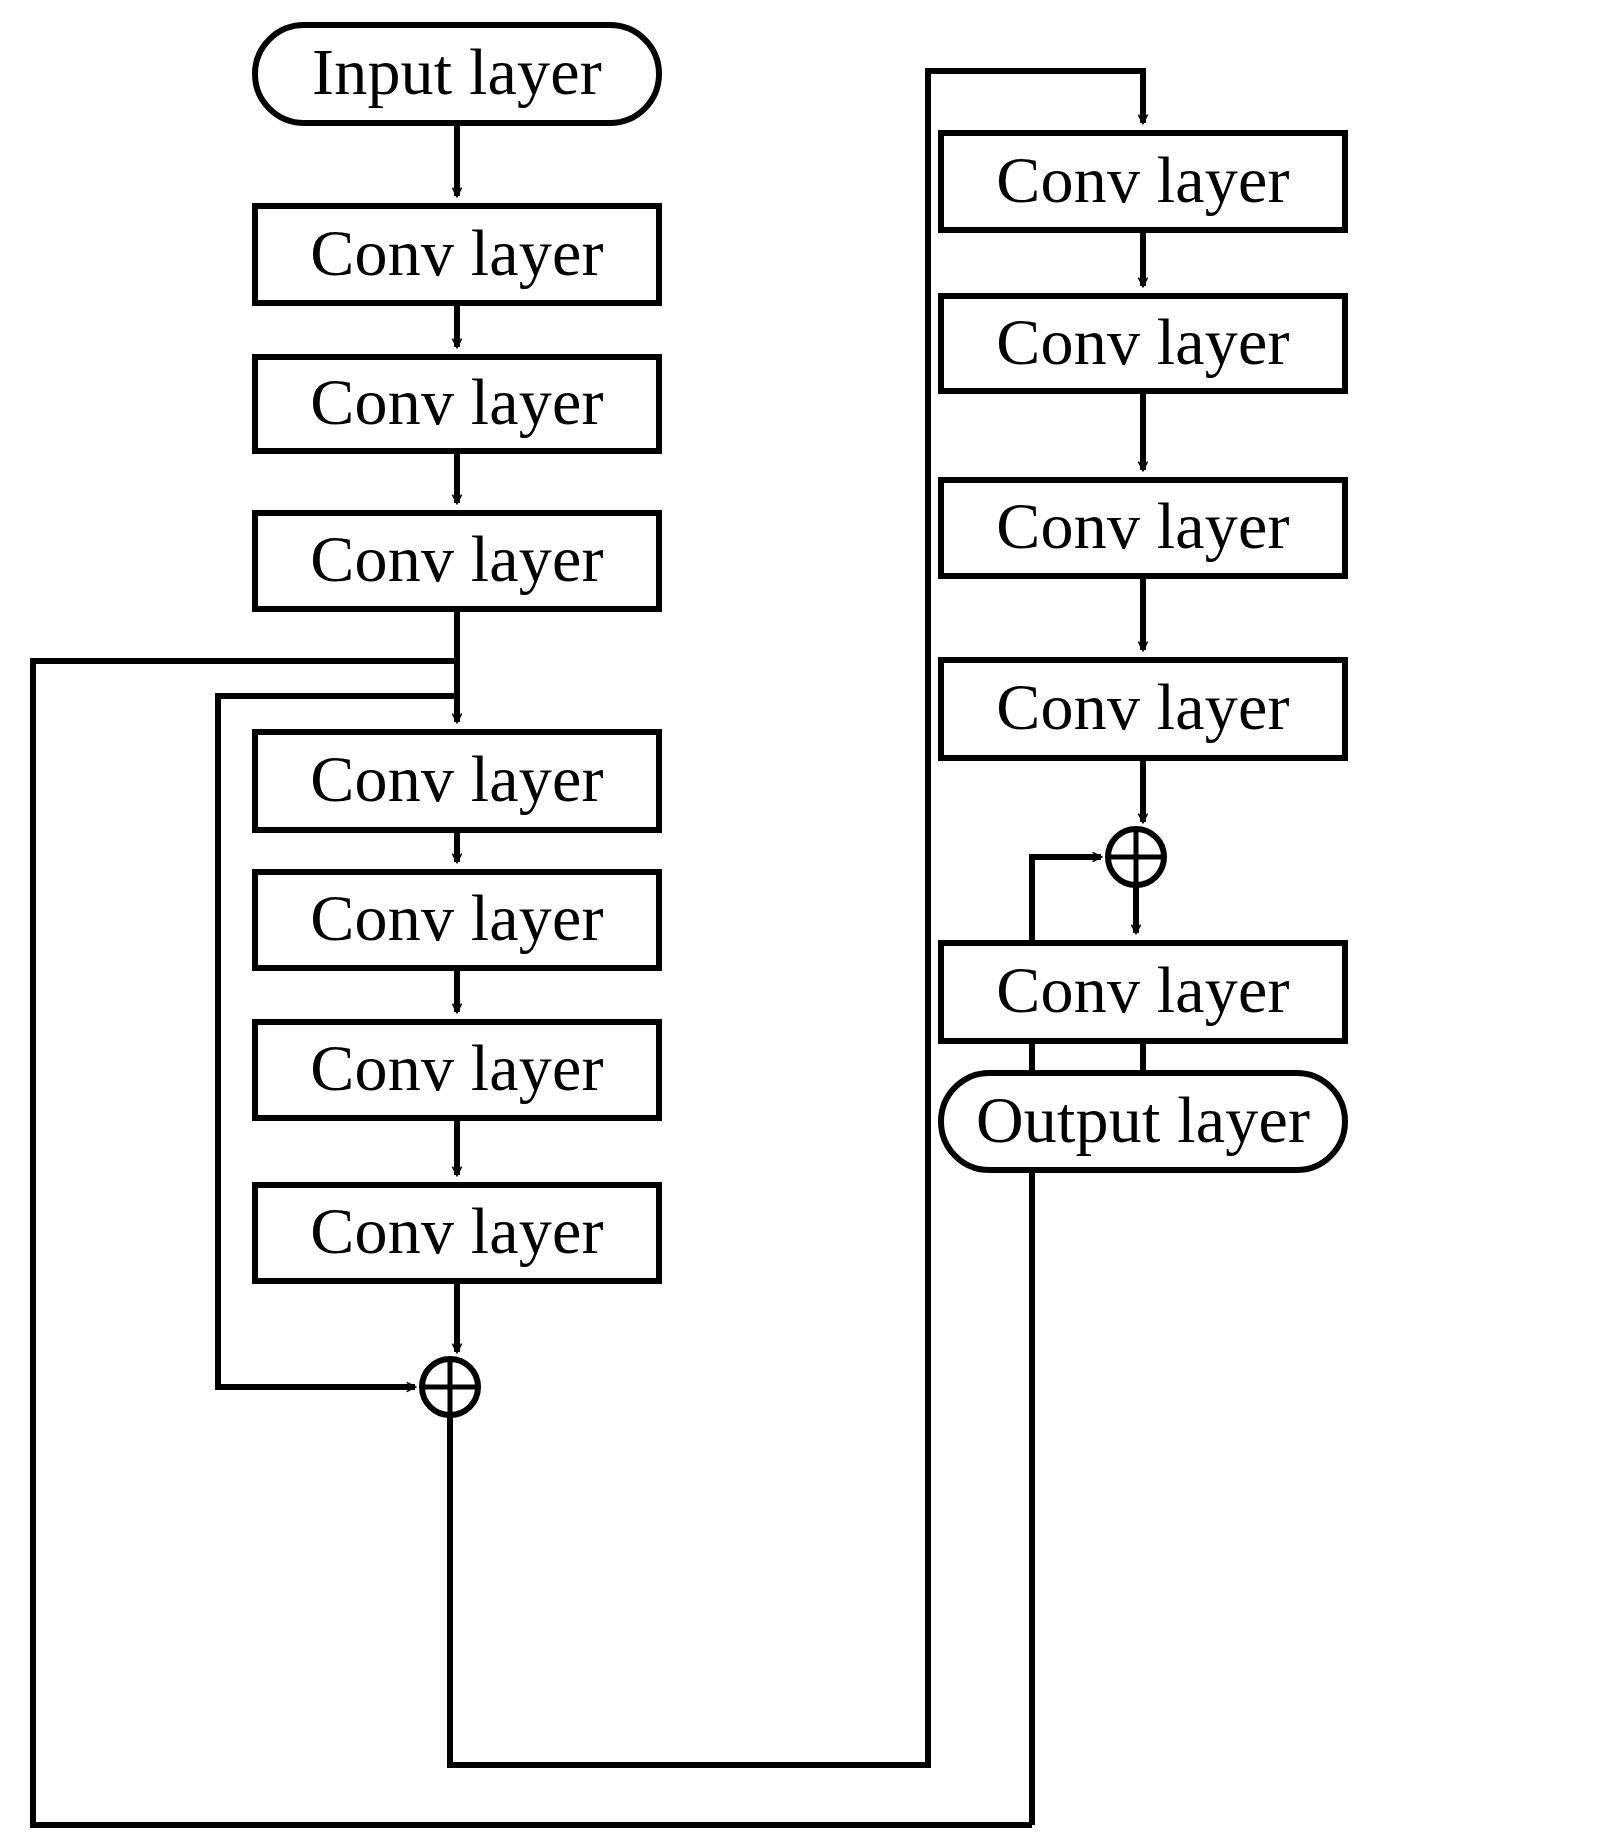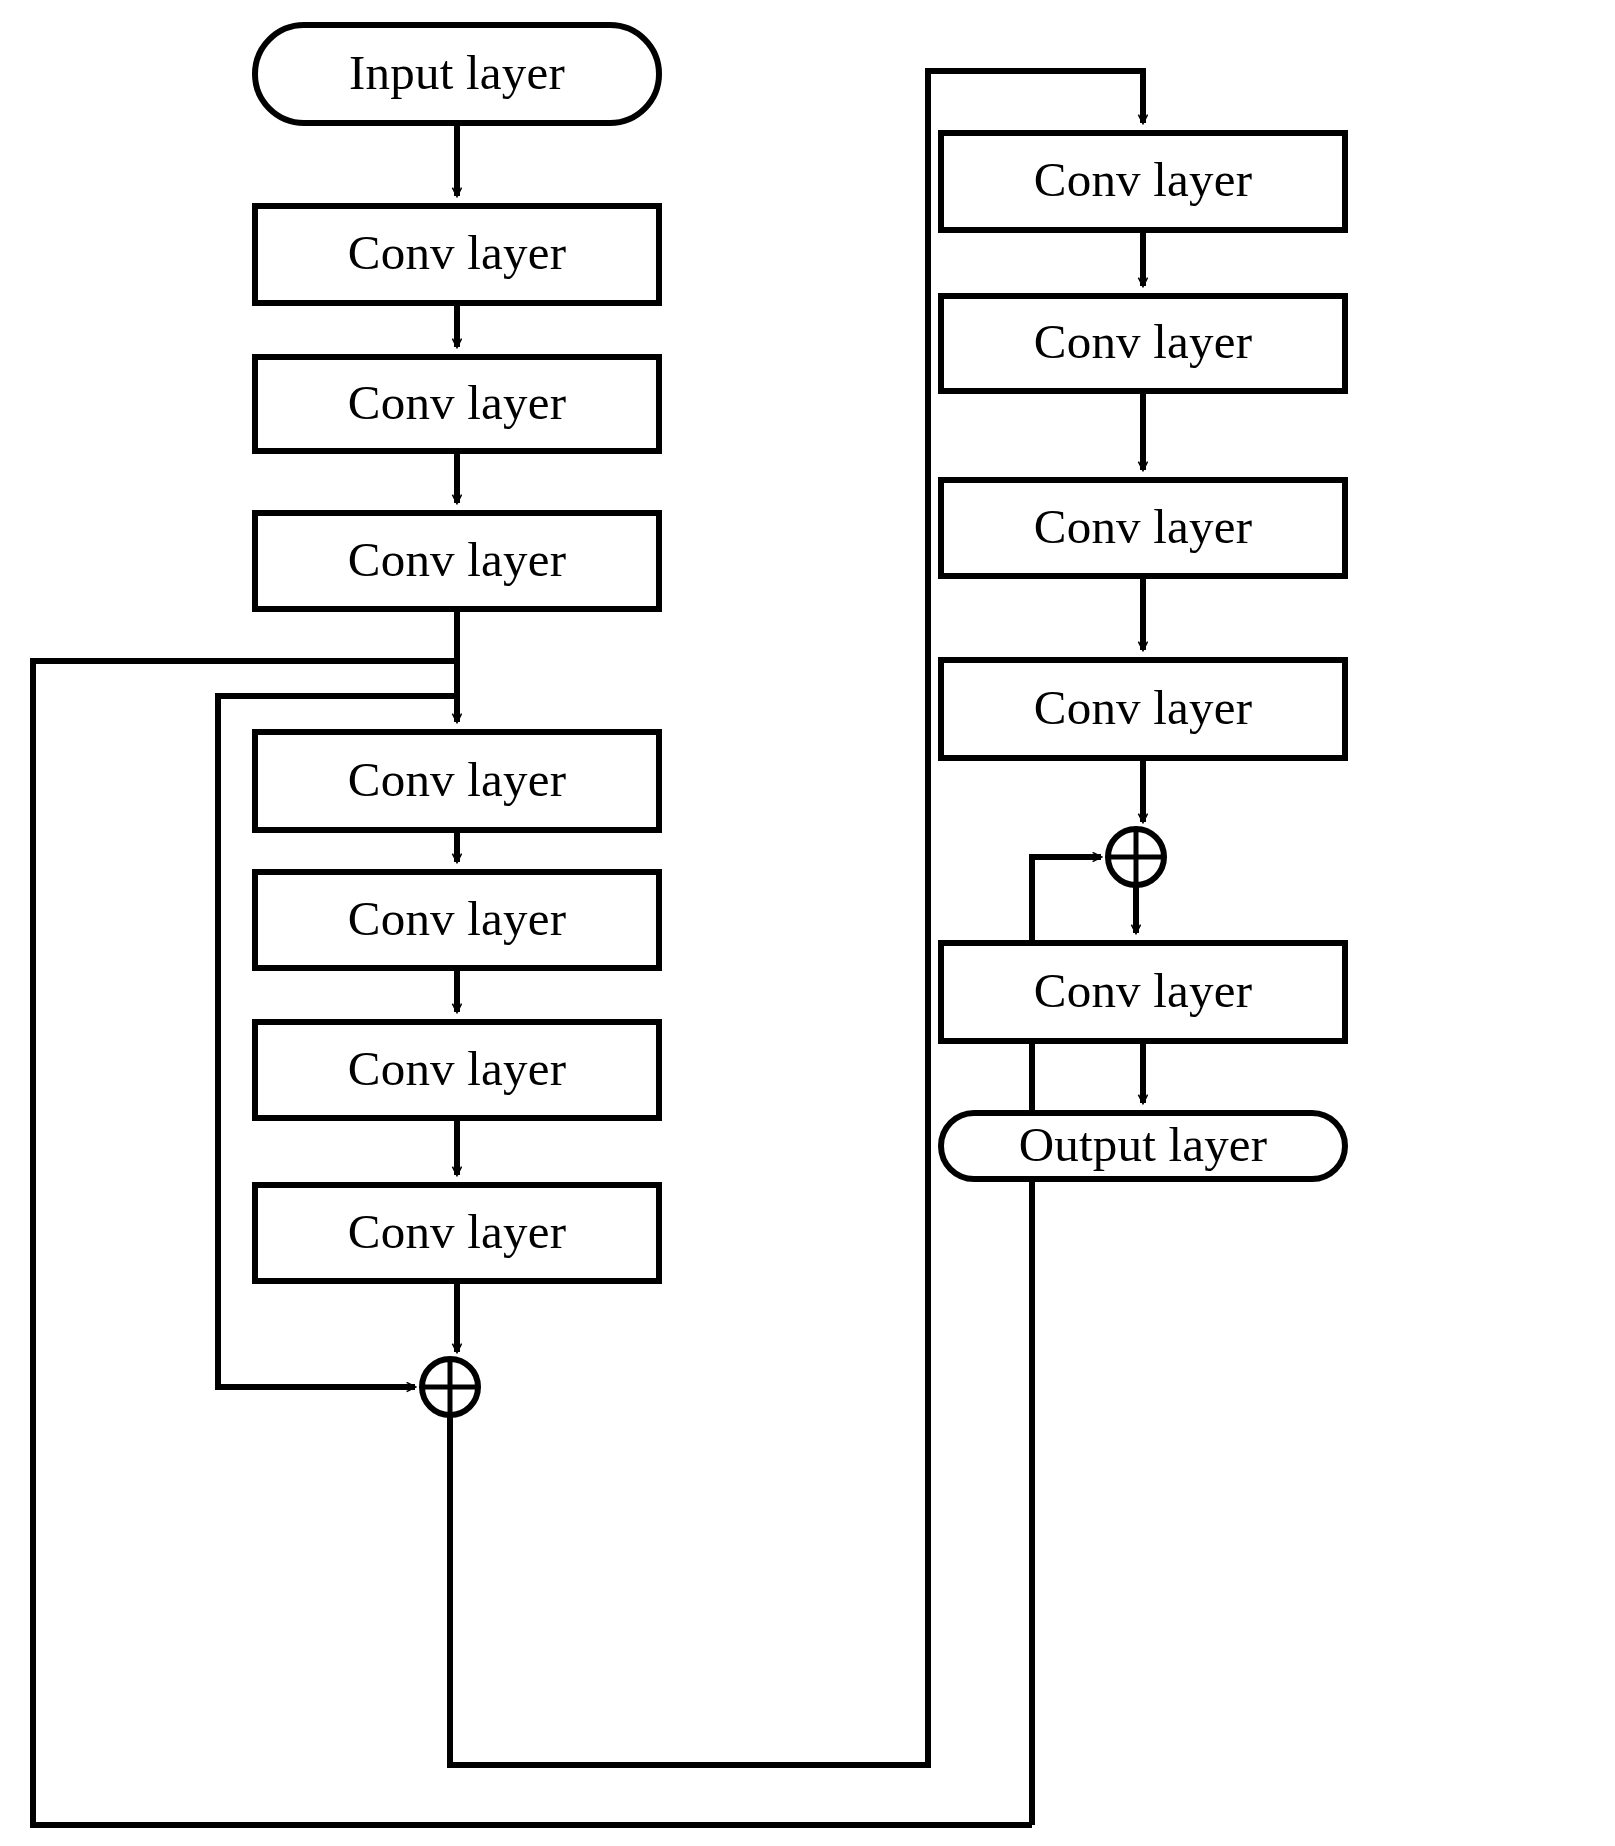--- a/index.html
+++ b/index.html
@@ -25,21 +25,21 @@
   }
   .node-box {
     position: absolute;
     box-sizing: border-box;
     border: 6px solid #000000;
     background: #ffffff;
     display: flex;
     align-items: center;
     justify-content: center;
     color: #000000;
-    font-size: 49px;
+    font-size: 66px;
     line-height: 1;
     letter-spacing: 0.2px;
     white-space: nowrap;
   }
   .node-box.rounded {
     border-radius: 56px;
   }
   .node-label {
     display: block;
     transform: translateY(-2px);
@@ -131,21 +131,21 @@
   </div>
 
   <div class="node-box" style="left:938px; top:657px; width:410px; height:104px;">
     <span class="node-label">Conv layer</span>
   </div>
 
   <div class="node-box" style="left:938px; top:940px; width:410px; height:104px;">
     <span class="node-label">Conv layer</span>
   </div>
 
-  <div class="node-box rounded" style="left:938px; top:1110px; width:410px; height:72px;">
+  <div class="node-box rounded" style="left:938px; top:1070px; width:410px; height:103px;">
     <span class="node-label">Output layer</span>
   </div>
 
   <svg style="position:absolute; left:0; top:0; width:1615px; height:1846px; pointer-events:none;" viewBox="0 0 1615 1846" aria-hidden="true">
     <g stroke="#000000" fill="#ffffff" stroke-width="6">
       <circle cx="450" cy="1387" r="28"></circle>
       <line x1="450" y1="1362" x2="450" y2="1412" stroke-width="5"></line>
       <line x1="425" y1="1387" x2="475" y2="1387" stroke-width="5"></line>
     </g>
     <g stroke="#000000" fill="#ffffff" stroke-width="6">

